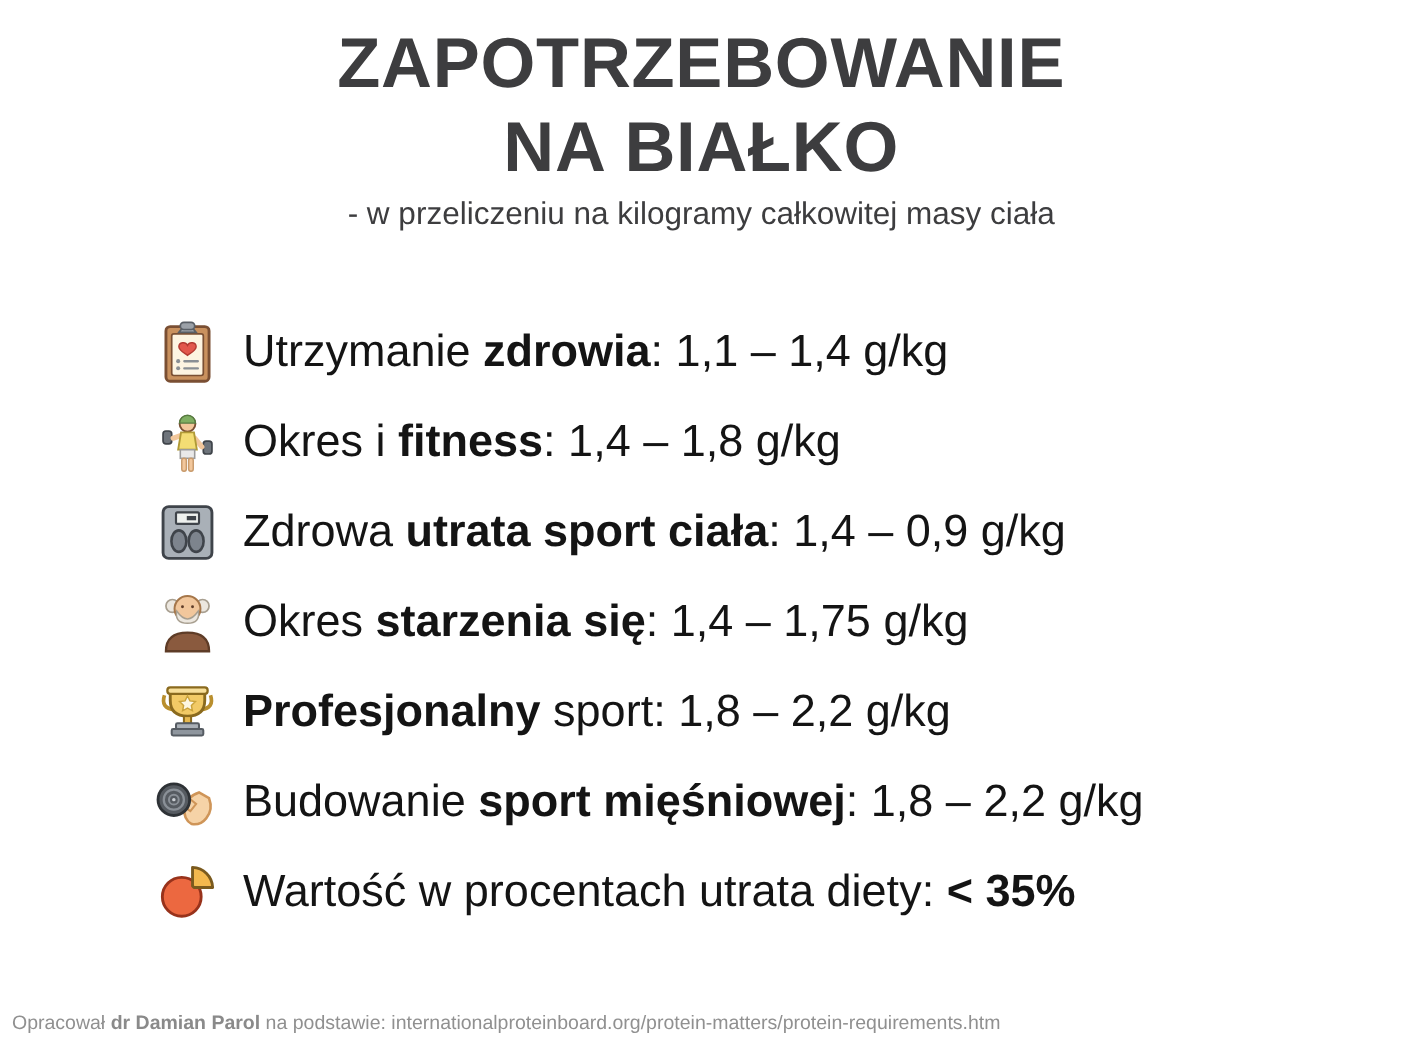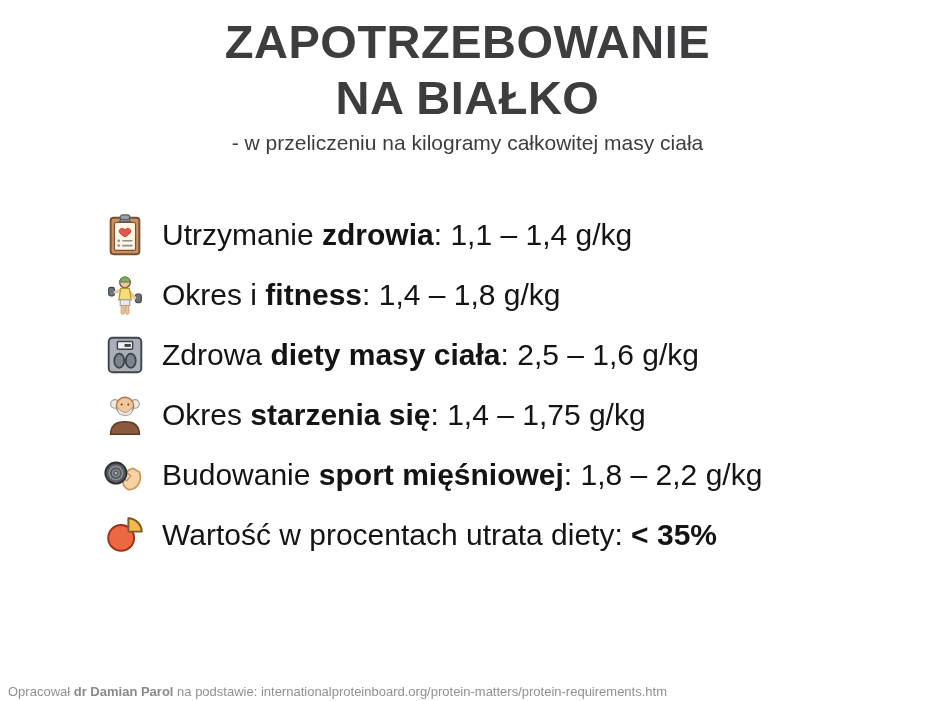--- a/index.html
+++ b/index.html
@@ -42,21 +42,21 @@
   }
   .icon svg{display:block;}
   .row-text{
     font-size:30px;
     color:#141414;
     white-space:nowrap;
   }
   .row-text b{font-weight:700;}
   .footer{
     position:absolute;
-    left:8px;bottom:2px;
+    left:8px;bottom:12px;
     font-size:13px;
     color:#909090;
     white-space:nowrap;
   }
   .footer b{font-weight:700;color:#8a8a8a;}
 </style>
 </head>
 <body>
 
 <div class="page">
@@ -108,38 +108,52 @@
     <div class="row">
       <span class="icon">
         <svg viewBox="0 0 48 48" width="46" height="46">
           <rect x="7" y="6" width="34" height="36" rx="4" fill="#a9b0b7" stroke="#3f444a" stroke-width="2"></rect>
           <rect x="16" y="10" width="16" height="8" rx="1" fill="#eef1ee" stroke="#3f444a" stroke-width="1.5"></rect>
           <rect x="23.5" y="12.5" width="6.5" height="3" fill="#3f444a"></rect>
           <ellipse cx="18" cy="30" rx="5.2" ry="7.5" fill="#7d848d" stroke="#3f444a" stroke-width="1.8"></ellipse>
           <ellipse cx="30" cy="30" rx="5.2" ry="7.5" fill="#7d848d" stroke="#3f444a" stroke-width="1.8"></ellipse>
         </svg>
       </span>
-      <span class="row-text"><span>Zdrowa </span><b>diety masy ciała</b><span>: 2,5 – 1,6 g/kg</span></span>
+      <span class="row-text"><span>Zdrowa </span><b>utrata sport ciała</b><span>: 1,4 – 0,9 g/kg</span></span>
     </div>
 
     <div class="row">
       <span class="icon">
         <svg viewBox="0 0 48 48" width="46" height="46">
           <circle cx="13.5" cy="12.5" r="4.5" fill="#ece7df" stroke="#a89f90" stroke-width="1.2"></circle>
           <circle cx="34.5" cy="12.5" r="4.5" fill="#ece7df" stroke="#a89f90" stroke-width="1.2"></circle>
           <circle cx="24" cy="14.5" r="9" fill="#f2c79c" stroke="#a5764a" stroke-width="1.4"></circle>
           <path d="M16.5 16 q7.5 11 15 0 q1.5 8.5 -7.5 8.5 q-9 0 -7.5 -8.5 z" fill="#ece7df" stroke="#a89f90" stroke-width="1"></path>
           <circle cx="20.5" cy="13" r="1" fill="#5e3c27"></circle>
             <circle cx="27.5" cy="13" r="1" fill="#5e3c27"></circle>
           <path d="M9 44 q0 -13 15 -13 q15 0 15 13 z" fill="#8a5a3e" stroke="#5e3c27" stroke-width="1.6"></path>
         </svg>
       </span>
       <span class="row-text"><span>Okres </span><b>starzenia się</b><span>: 1,4 – 1,75 g/kg</span></span>
     </div>
 
+    <div class="row">
+      <span class="icon">
+        <svg viewBox="0 0 48 48" width="46" height="46">
+          <path d="M8 12 q-3 9 7 10 M40 12 q3 9 -7 10" fill="none" stroke="#b98f2e" stroke-width="2.6"></path>
+          <path d="M12 9 h24 v6.5 q0 11 -12 11 q-12 0 -12 -11 z" fill="#f2ca66" stroke="#8a6a1e" stroke-width="2"></path>
+          <rect x="10" y="6.5" width="28" height="4.5" rx="2" fill="#f7df9a" stroke="#8a6a1e" stroke-width="1.6"></rect>
+          <path d="M24 12.5 l1.7 3.4 3.8 0.5 -2.8 2.7 0.7 3.7 -3.4 -1.8 -3.4 1.8 0.7 -3.7 -2.8 -2.7 3.8 -0.5 z" fill="#fdf6e0" stroke="#caa33c" stroke-width="1"></path>
+          <rect x="21.5" y="26.5" width="5" height="5" fill="#e7b94f" stroke="#8a6a1e" stroke-width="1.4"></rect>
+          <rect x="16" y="31.5" width="16" height="4" rx="1" fill="#aab0b7" stroke="#565c63" stroke-width="1.4"></rect>
+          <rect x="13" y="35.5" width="22" height="4.5" rx="1" fill="#8f969e" stroke="#565c63" stroke-width="1.4"></rect>
+        </svg>
+      </span>
+      <span class="row-text"><span></span><b>Profesjonalny</b><span> sport: 1,8 – 2,2 g/kg</span></span>
+    </div>
 
     <div class="row">
       <span class="icon">
         <svg viewBox="0 0 48 48" width="46" height="46">
           <path d="M27 39 q-6 -3 -5 -11 q1 -8 10 -11 l7 4 q3 8 -2 14 q-4 5 -10 4 z" fill="#f6d3a7" stroke="#cf9558" stroke-width="1.8"></path>
           <path d="M20 26 l5 -5 5 4 -4 5 z" fill="#f6d3a7" stroke="#cf9558" stroke-width="1.4"></path>
           <circle cx="14.5" cy="22" r="11" fill="#565b61" stroke="#2e3236" stroke-width="2"></circle>
           <circle cx="14.5" cy="22" r="7" fill="none" stroke="#8a9097" stroke-width="1.6"></circle>
           <circle cx="14.5" cy="22" r="3.4" fill="none" stroke="#8a9097" stroke-width="1.4"></circle>
           <circle cx="14.5" cy="22" r="1.2" fill="#caced3"></circle>

